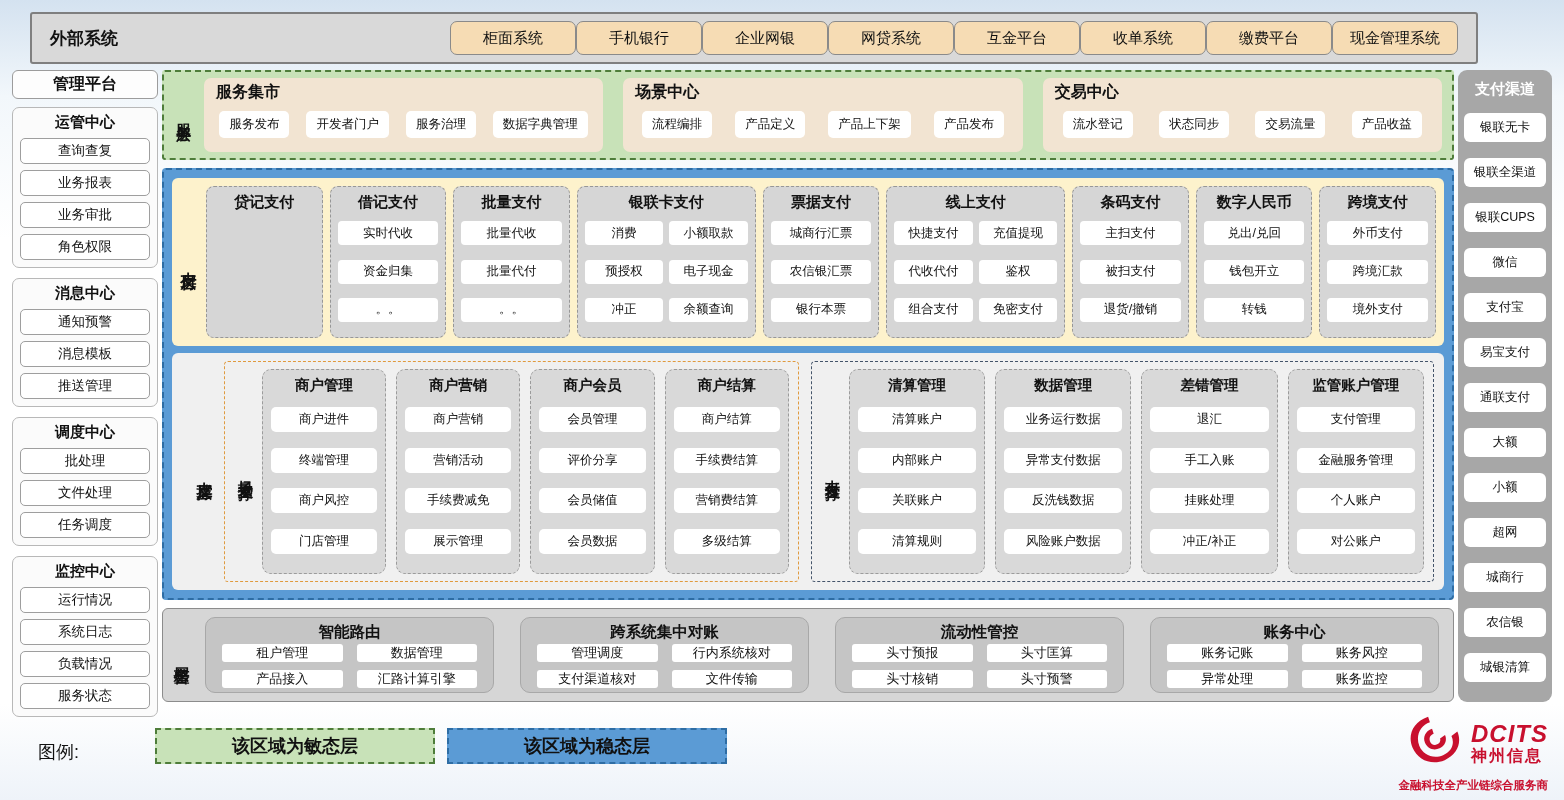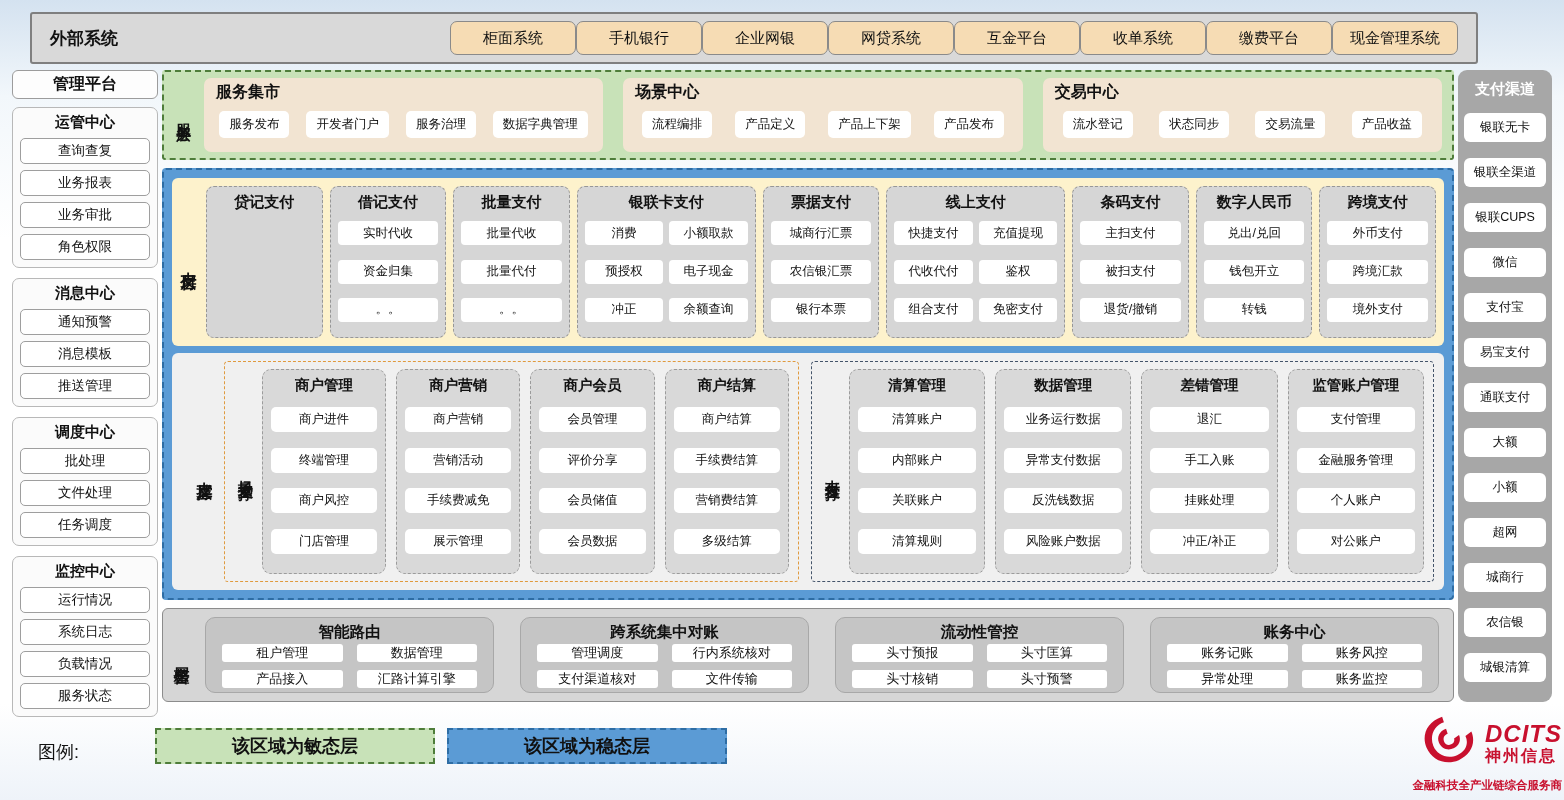--- a/index.html
+++ b/index.html
@@ -154,21 +154,21 @@
   .footer { position:absolute; left:0; top:712px; width:1564px; height:88px; }
   .legend-label { position:absolute; left:38px; top:28px; font-size:18px; }
   .legend-box {
     position:absolute; top:16px; height:36px; width:280px;
     display:flex; align-items:center; justify-content:center;
     font-size:18px; font-weight:bold;
   }
   .legend-box.agile { left:155px; background:#c8e2b8; border:2px dashed #4e7d3a; }
   .legend-box.stable { left:447px; background:#5b9bd5; border:2.5px dashed #2e6da4; }
 
-  .logo { position:absolute; right:2px; top:0; width:180px; text-align:right; }
+  .logo { position:absolute; right:16px; top:0; width:180px; text-align:right; }
   .logo-row { display:flex; align-items:center; justify-content:flex-end; gap:6px; }
   .logo-text-block { text-align:left; }
   .logo-name { font-size:24px; font-weight:bold; font-style:italic; color:#c8102e; line-height:24px; letter-spacing:1px; }
   .logo-company { font-size:16px; font-weight:bold; color:#c8102e; line-height:19px; letter-spacing:2px; }
   .logo-tagline { font-size:11.5px; font-weight:bold; color:#c8102e; margin-top:4px; white-space:nowrap; }
 </style>
 </head>
 <body>
 
 <div class="page">

